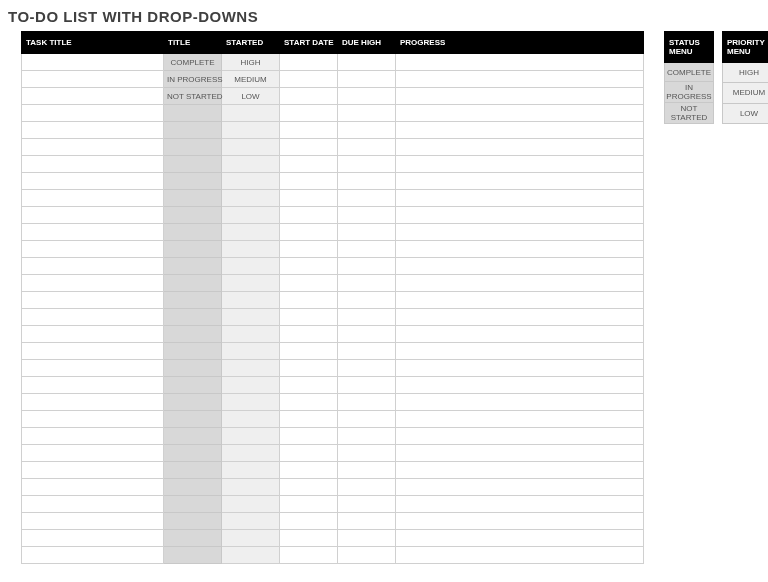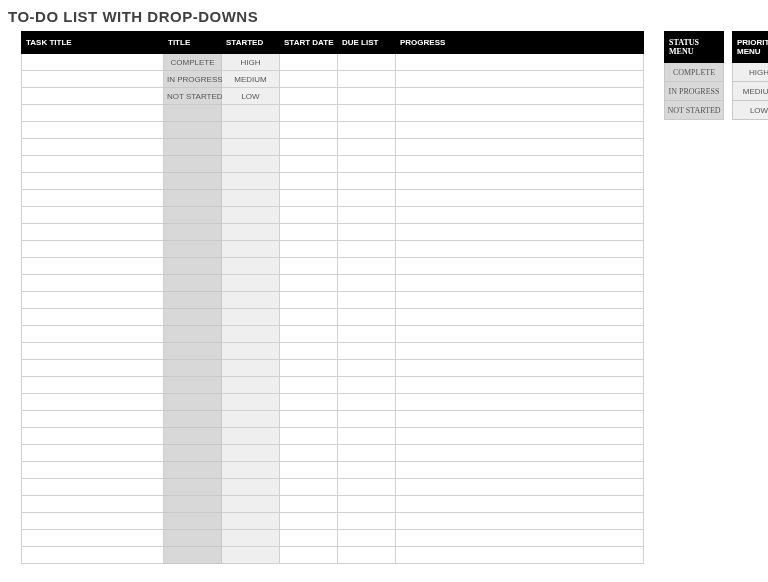--- a/index.html
+++ b/index.html
@@ -74,21 +74,21 @@
     border: 1px solid #000;
     text-align: left;
   }
   .menu-table td {
     border: 1px solid #c8c8c8;
     height: 19px;
     font-size: 8px;
     text-align: center;
     color: #555;
   }
-  .status-menu-table { width: 60px; font-family: Liberation Serif, serif; }
+  .status-menu-table { width: 50px; }
   .status-menu-table td { background: #d8d8d8; }
   .priority-menu-table { width: 54px; }
   .priority-menu-table td { background: #efefef; }
 </style>
 </head>
 <body>
 
 <div class="title">TO-DO LIST WITH DROP-DOWNS</div>
 
 <div class="layout">
@@ -101,21 +101,21 @@
       <col class="c-start">
         <col class="c-due">
         <col class="c-comment">
     </colgroup>
     <thead>
       <tr>
         <th>TASK TITLE</th>
         <th>TITLE</th>
         <th>STARTED</th>
         <th>START DATE</th>
-        <th>DUE LIST</th>
+        <th>DUE HIGH</th>
         <th>PROGRESS</th>
       </tr>
     </thead>
     <tbody id="main-body">
         <tr>
           <td class="task-cell"></td>
           <td class="status-cell">COMPLETE</td>
           <td class="priority-cell">HIGH</td>
           <td></td>
           <td></td>

